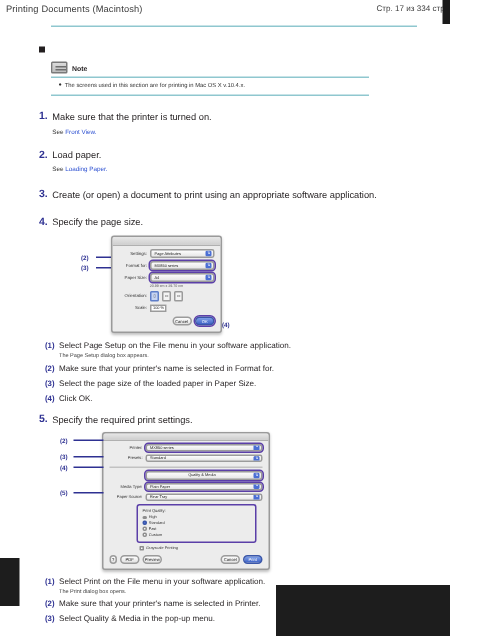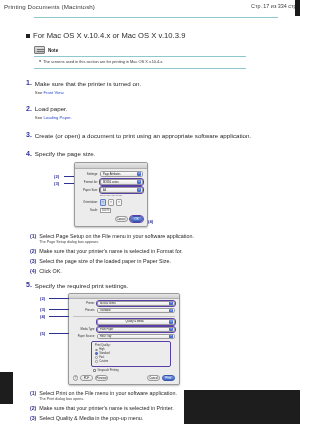--- a/index.html
+++ b/index.html
@@ -181,21 +181,20 @@
 <body>
 
 <div class="page-header">
   <div class="hdr-left">Printing Documents (Macintosh)</div>
   <div class="hdr-right">Стр. 17 из 334 стр.</div>
   <div class="hdr-rule"></div>
 </div>
 
 <div class="section-heading">
   <span class="sq-bullet"></span>
-  <span>For Mac OS X v.10.4.x or Mac OS X v.10.3.9</span>
 </div>
 
 <div class="note-block">
   <div class="note-head">
     <span class="note-icon"></span>
     <span class="note-label">Note</span>
   </div>
   <div class="note-rule"></div>
   <div class="note-body">
     <div class="note-item">

